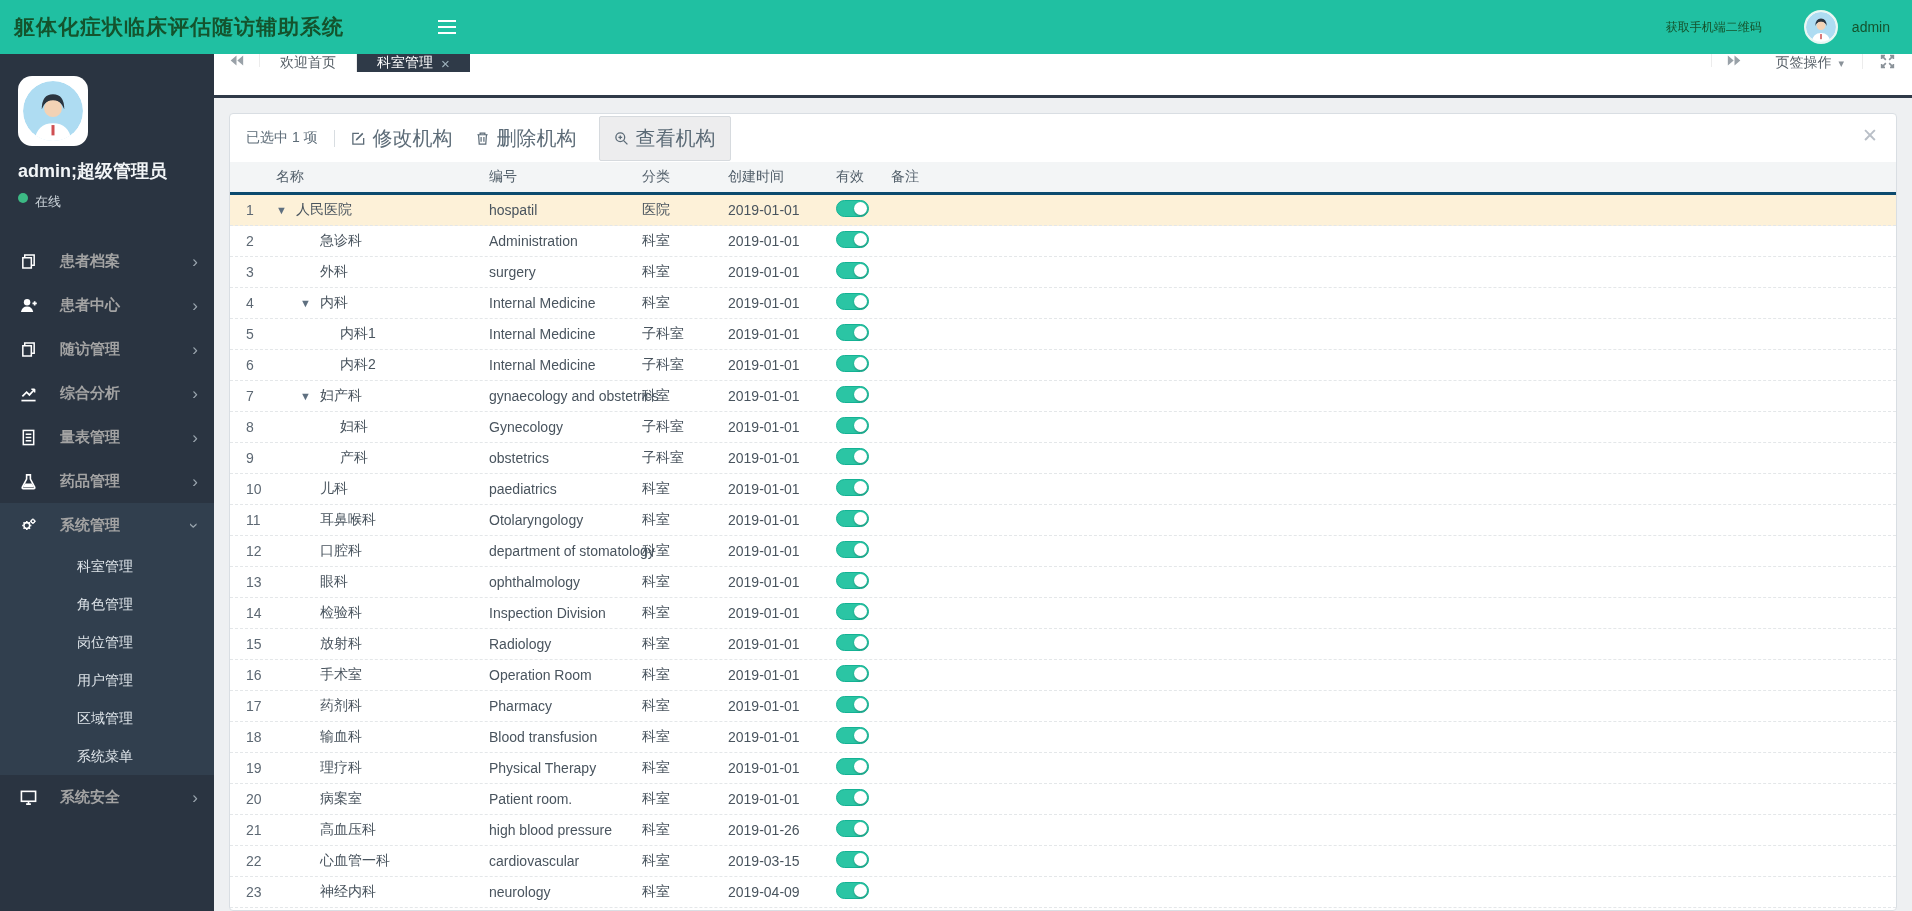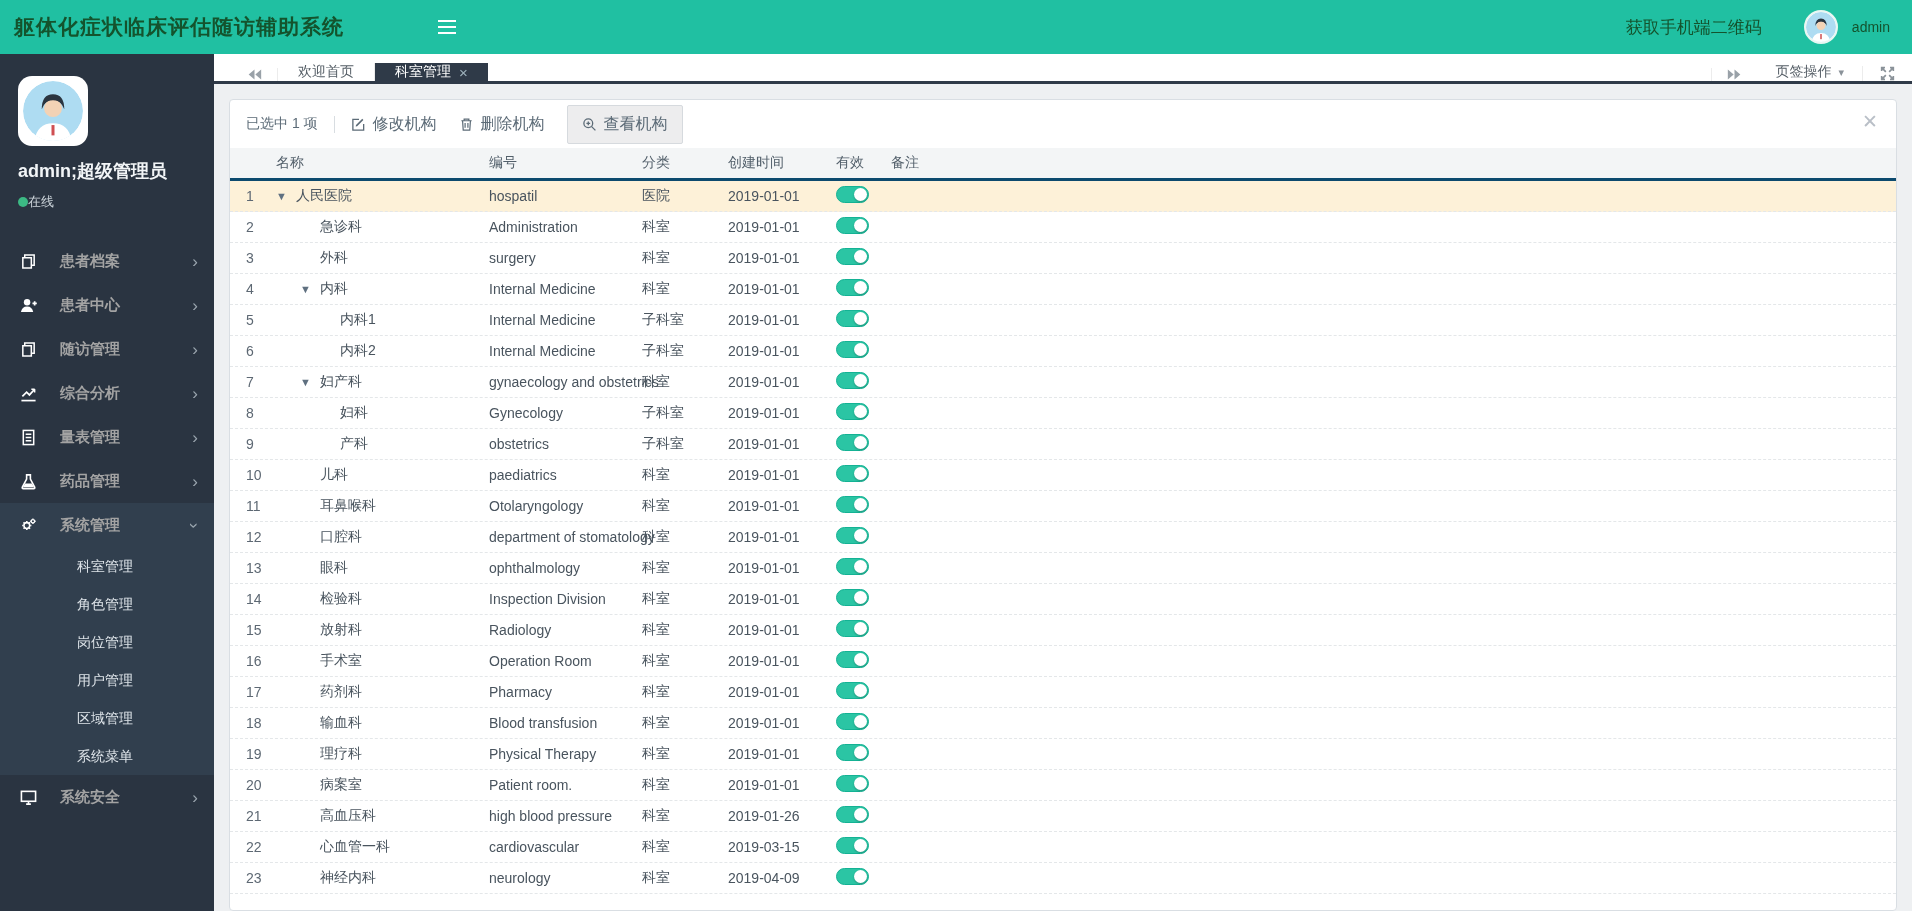--- a/index.html
+++ b/index.html
@@ -5,65 +5,65 @@
   * { box-sizing: border-box; margin: 0; padding: 0; }
   html,body { width:1912px; height:911px; overflow:hidden;
     font-family:"Liberation Sans","DejaVu Sans",sans-serif; background:#eef0f2; }
 
   
   .topbar { height:54px; background:#20c0a2; display:flex; align-items:center; color:#14532d; padding:0 22px 0 14px; }
   .app-title { font-size:21px; font-weight:bold; letter-spacing:1px; }
   .hamburger { margin-left:94px; cursor:pointer; display:flex; flex-direction:column; gap:4px; }
   .hamburger i { display:block; width:18px; height:2px; background:#fff; }
   .topbar-right { margin-left:auto; display:flex; align-items:center; gap:14px; }
-  .qr-link { font-size:17px; cursor:pointer; margin-right:28px; }
+  .qr-link { font-size:12px; cursor:pointer; margin-right:28px; }
   .avatar-sm { width:34px; height:34px; border-radius:50%; overflow:hidden; background:#fff; display:block; border:2px solid #e9f7f3; }
   .username { font-size:14px; }
 
   
   .layout { display:flex; height:857px; }
 
   
   .sidebar { width:214px; background:#2a3441; flex:none; color:#fff; overflow:hidden; }
   .user-block { padding:22px 0 6px 18px; }
   .avatar-box { width:70px; height:70px; background:#fff; border-radius:14px; display:flex; align-items:center; justify-content:center; }
   .avatar-box svg { width:60px; height:60px; border-radius:50%; }
   .user-name { margin-top:13px; font-size:18px; font-weight:bold; color:#f2f5f7; }
-  .user-status { margin-top:10px; font-size:13px; color:#cdd5db; display:flex; align-items:center; }
+  .user-status { margin-top:10px; font-size:13px; color:#cdd5db; display:flex; gap:7px; }
   .dot { width:10px; height:10px; border-radius:50%; background:#3cb984; display:inline-block; }
   .menu { margin-top:22px; }
   .menu-block.expanded { background:#313f4e; }
   .menu-item { height:44px; display:flex; align-items:center; padding:0 16px 0 18px; cursor:pointer; }
   .mi-icon { width:20px; display:flex; justify-content:center; }
   .mi-icon svg { width:17px; height:17px; }
   .mi-label { margin-left:22px; font-size:15px; font-weight:bold; color:#a3a3a3; }
   .mi-chevron { margin-left:auto; color:#9aa5ae; font-size:17px; line-height:1; }
   .mi-chevron.down { transform:rotate(90deg); }
   .sub-item { height:38px; line-height:38px; padding-left:77px; font-size:14px; color:#dfe5ea; cursor:pointer; }
 
   
   .main { flex:1; display:flex; flex-direction:column; min-width:0; }
-  .tabbar { height:30px; background:#fff; border-bottom:3px solid #2f3a48; display:flex; align-items:flex-end;padding-left:18px; }
+  .tabbar { height:44px; background:#fff; border-bottom:3px solid #2f3a48; display:flex; align-items:flex-start; }
   .tab-nav { width:46px; display:flex; align-items:center; justify-content:center; color:#99a1a8; cursor:pointer; border-right:1px solid #ececec; }
   .tab-nav.right { border-left:1px solid #ececec; border-right:none; margin-left:auto; }
   .tab { display:flex; align-items:center; padding:0 20px; font-size:14px; color:#555e66; cursor:pointer; border-right:1px solid #ececec; gap:8px; }
   .tab.active { background:#2f3a48; color:#fff; border-right:none; }
   .tab-close { color:#9fb3bd; font-size:15px; }
   .tab-ops { display:flex; align-items:center; gap:7px; padding:0 18px; font-size:14px; color:#555e66; cursor:pointer; }
   .tab-ops .caret { font-size:11px; color:#8a9299; }
   .tab-expand { width:50px; display:flex; align-items:center; justify-content:center; border-left:1px solid #ececec; cursor:pointer; }
 
   .content { flex:1; padding:15px 15px 0 15px; }
   .panel { background:#fff; border:1px solid #d9dee3; border-radius:4px; height:100%; position:relative; overflow:hidden; }
   .panel-close { position:absolute; top:12px; right:18px; color:#b9bfc7; font-size:19px; cursor:pointer; line-height:1; }
 
   
   .ptoolbar { height:48px; display:flex; align-items:center; padding:0 16px; color:#5c6b77; font-size:14px; }
   .tsep { width:1px; height:17px; background:#d8dde1; margin:0 16px; }
-  .tbtn { display:inline-flex; align-items:center; gap:7px; color:#5c6b77; background:none; border:none; font-size:16px; cursor:pointer; margin-right:22px; font-family:inherit; }
+  .tbtn { display:inline-flex; align-items:center; gap:7px; color:#5c6b77; background:none; border:none; font-size:20px; cursor:pointer; margin-right:22px; font-family:inherit; }
   .tbtn svg { width:15px; height:15px; }
   .tbtn.boxed { background:#ededee; border:1px solid #d6dade; border-radius:2px; padding:8px 14px; margin-right:0; }
 
   
   .tbl { width:100%; }
   .thead, .trow { display:grid; grid-template-columns:30px 213px 153px 86px 108px 55px 1fr; padding-left:16px; align-items:center; }
   .thead { height:33px; background:#f3f5f6; border-bottom:3px solid #0c4a6e; color:#525f6a; font-size:14px; }
   .thead span { padding-right:6px; }
   .trow { height:31px; border-bottom:1px dashed #e4e7e9; font-size:14px; color:#49545e; cursor:pointer; }
   .trow.selected { background:#fdf1d8; }

